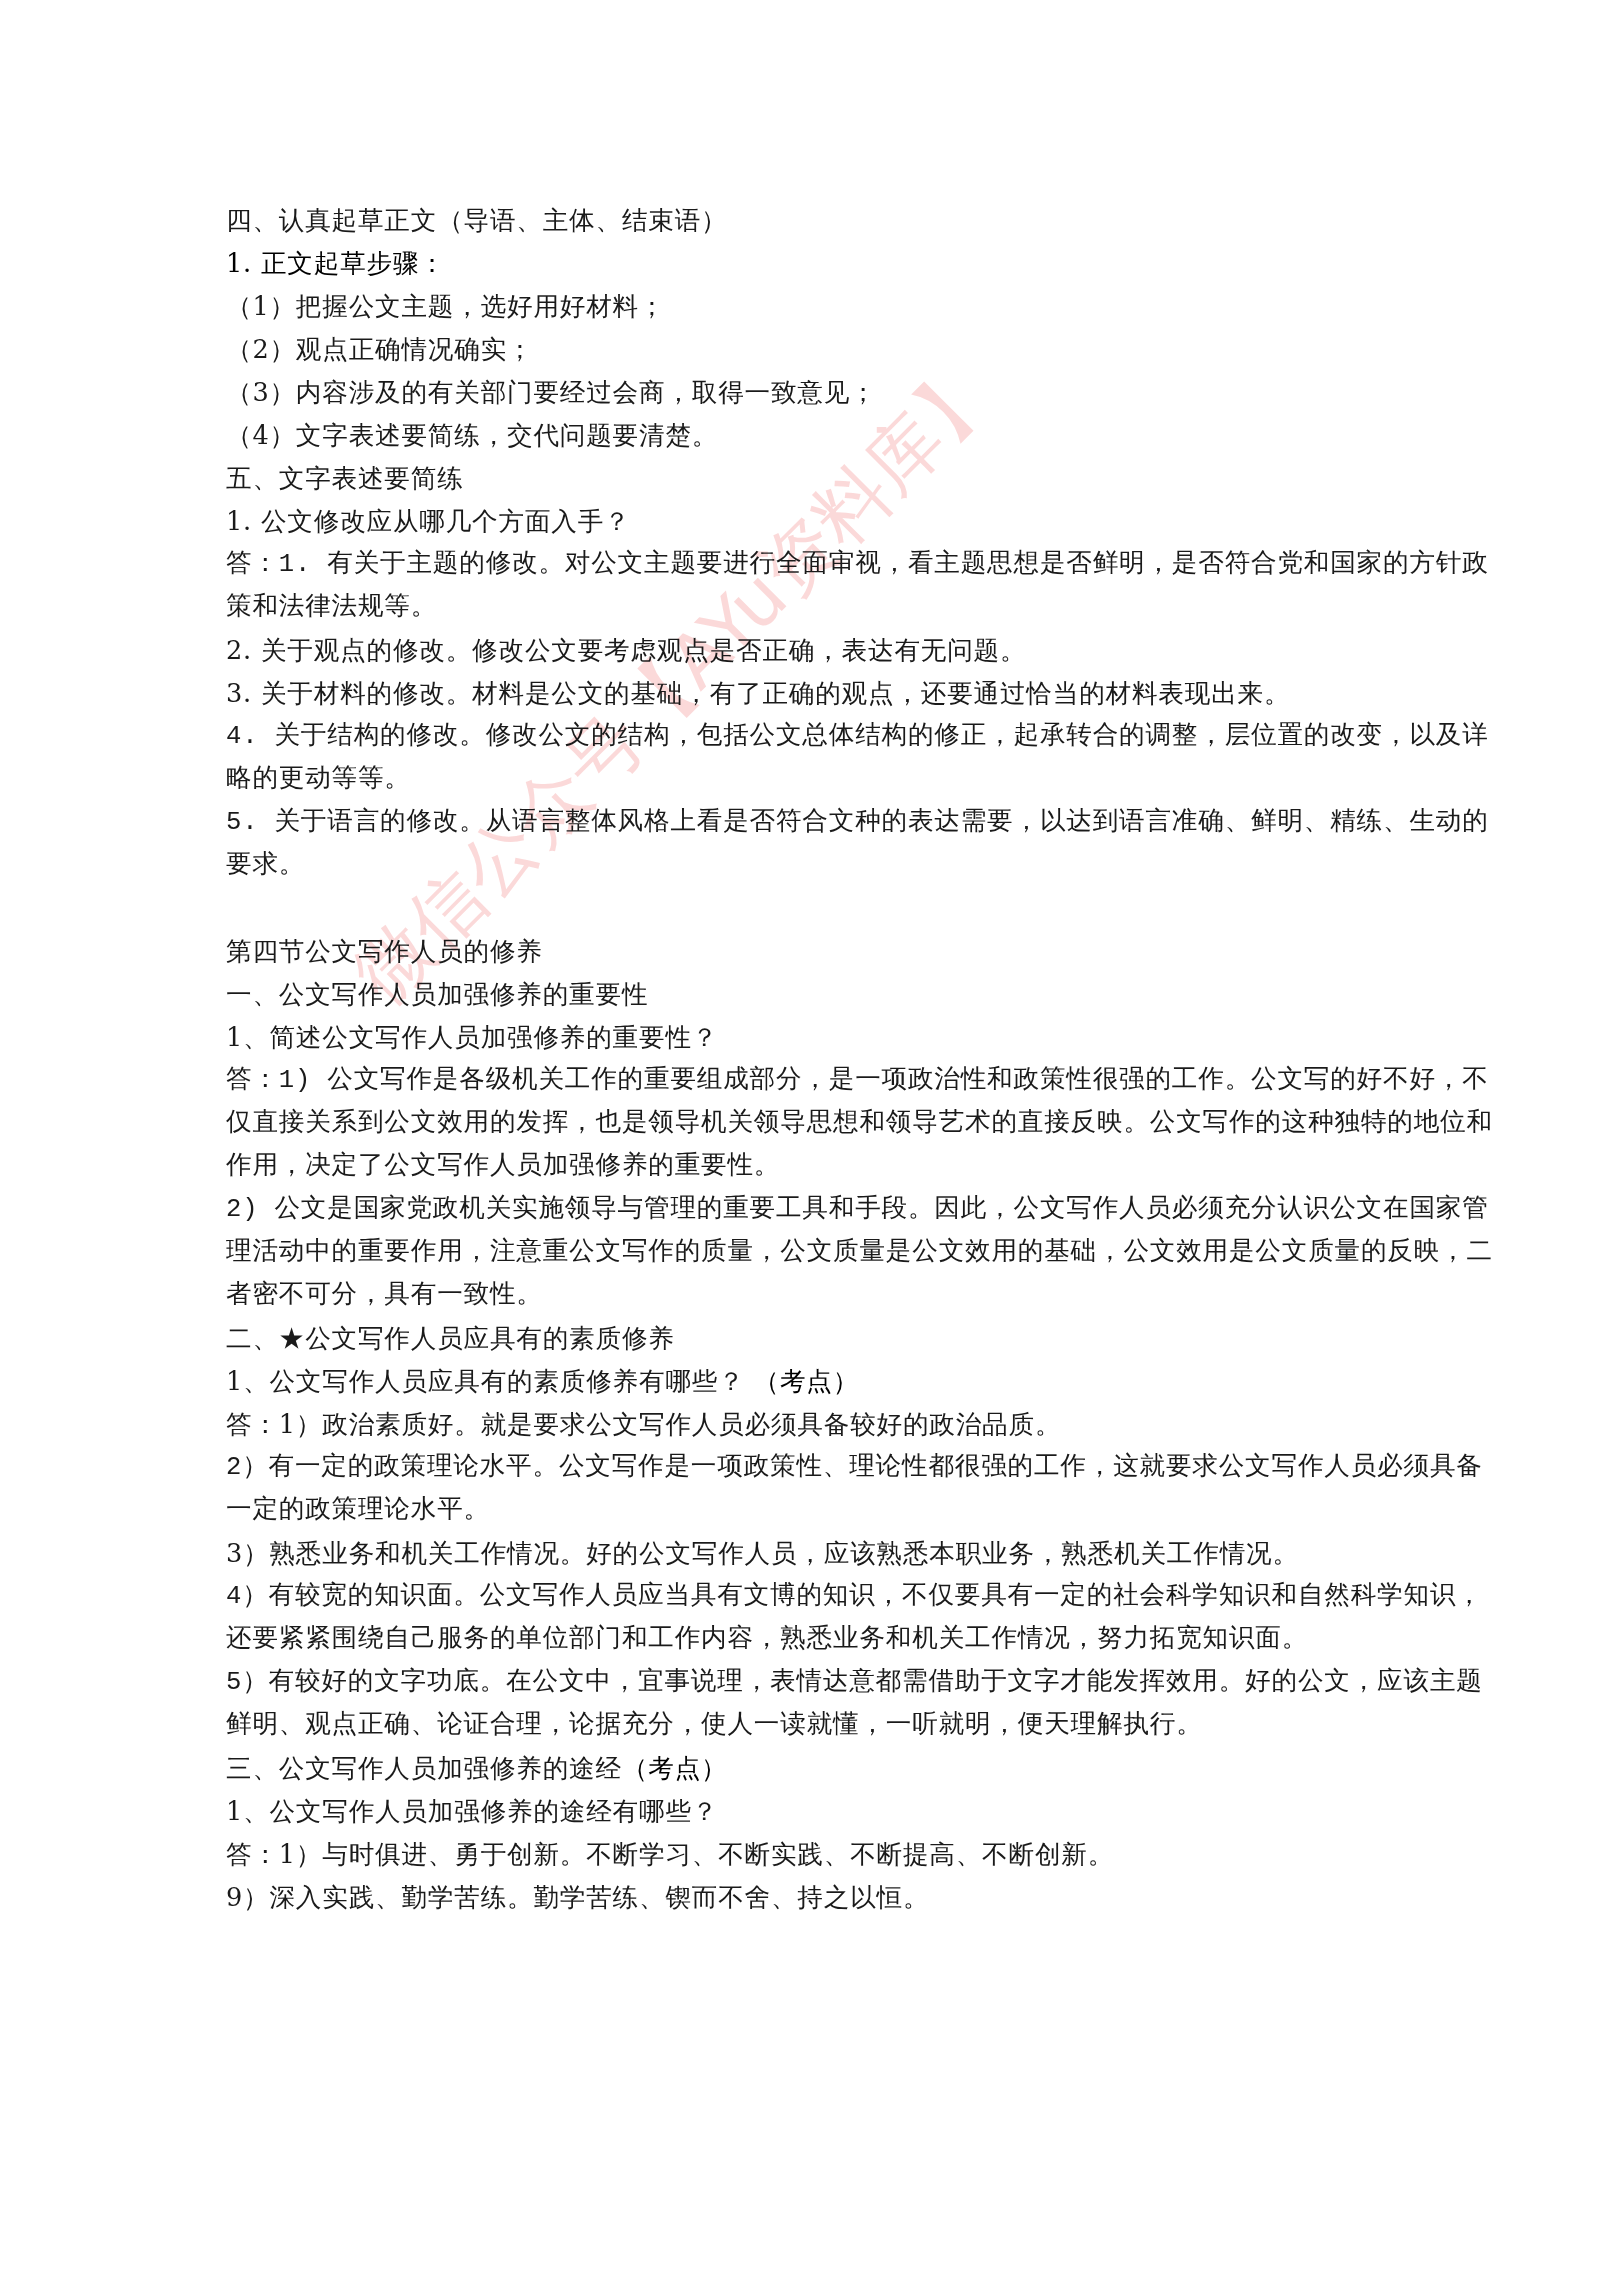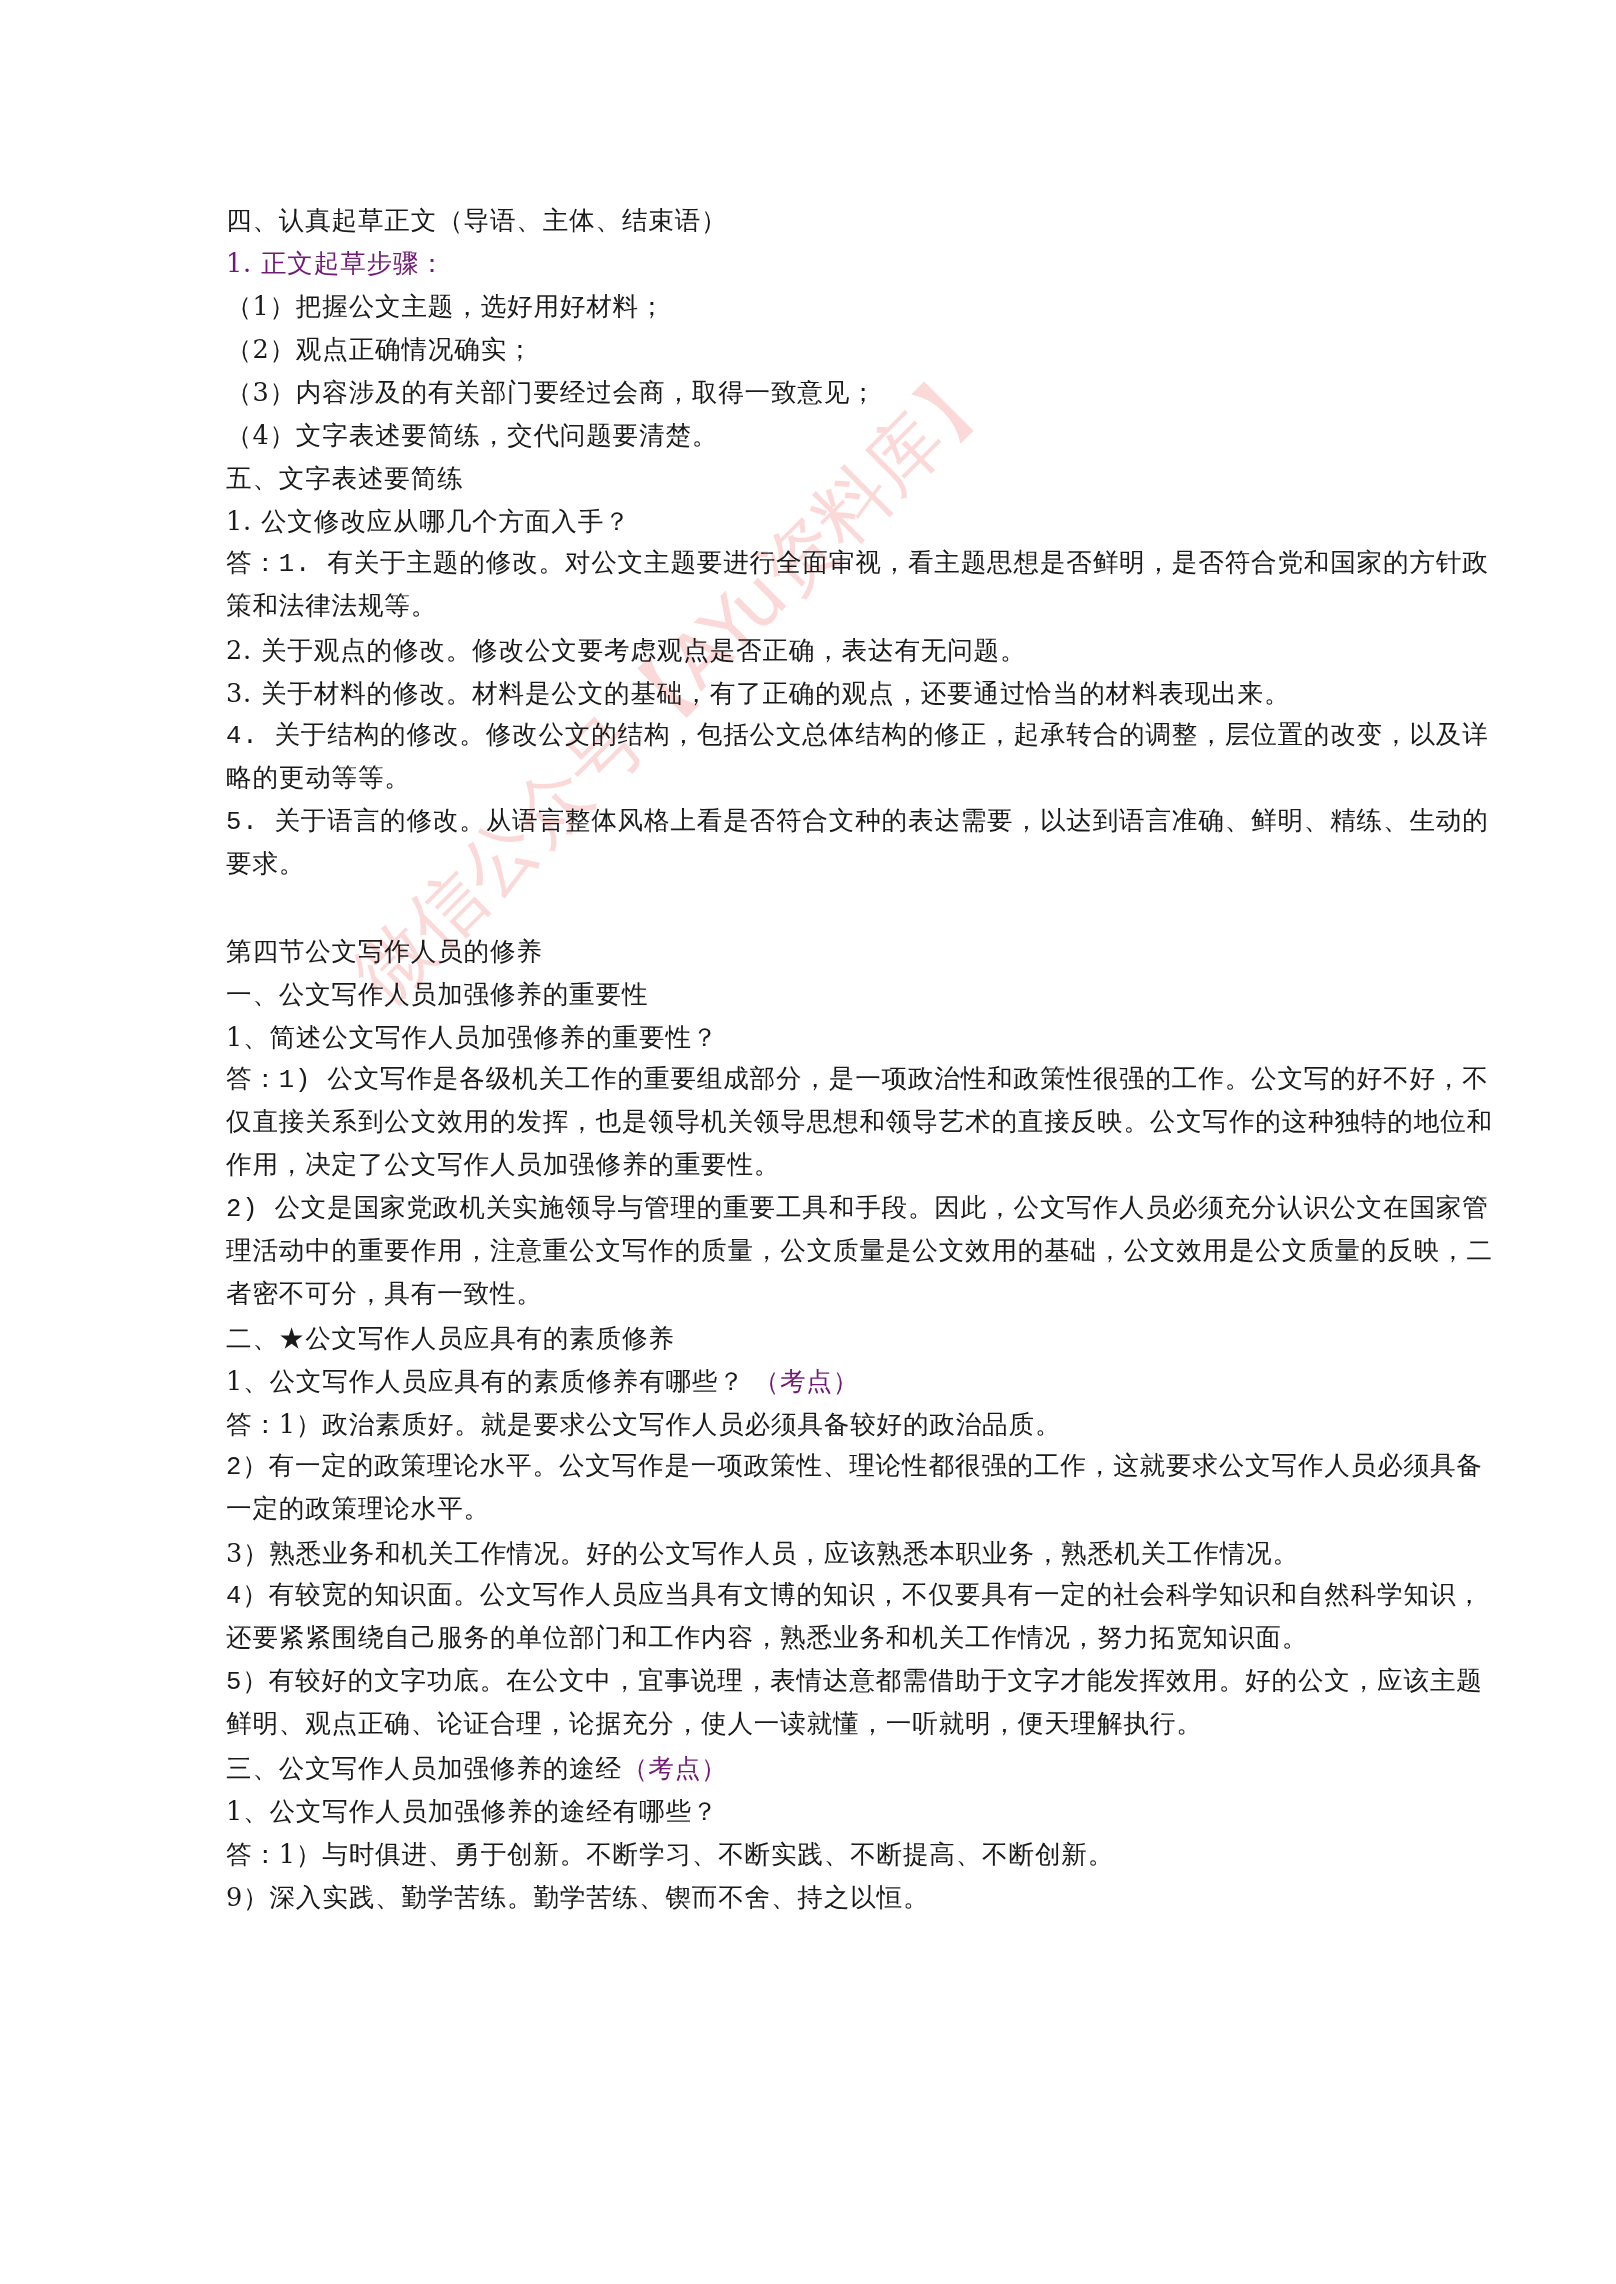--- a/index.html
+++ b/index.html
@@ -1,21 +1,21 @@
 <!DOCTYPE html>
 <html style="font-size:12.4px"><head>
 <meta charset="utf-8">
 <style>
   html, body { margin:0; padding:0; background:#ffffff; }
   body { width:1616px; height:2284px; position:relative; overflow:hidden;
          font-family:"DejaVu Serif","Liberation Serif",serif; color:#1a1a1a; }
   .page { position:absolute; left:178px; top:199px; width:1280px;margin-left:48px; }
   .line { font-size:25.6px; line-height:43px; height:43px; white-space:nowrap; letter-spacing:0.8px; }
   .wrap { white-space:normal; height:auto;font-family:Liberation Mono, monospace; }
-  .green { color:#701a75; }
+  .green { color:#000000; }
   .gap { height:43px; }
   .watermark { position:absolute; left:334px; top:954px; transform:rotate(-45deg); transform-origin:left top;
                font-size:74px; color:rgba(235,80,80,0.22); white-space:nowrap; pointer-events:none;
                font-family:"DejaVu Sans","Liberation Sans",sans-serif; }
 </style>
 </head>
 <body>
 
 <div class="watermark">微信公众号【AYu资料库】</div>
 

